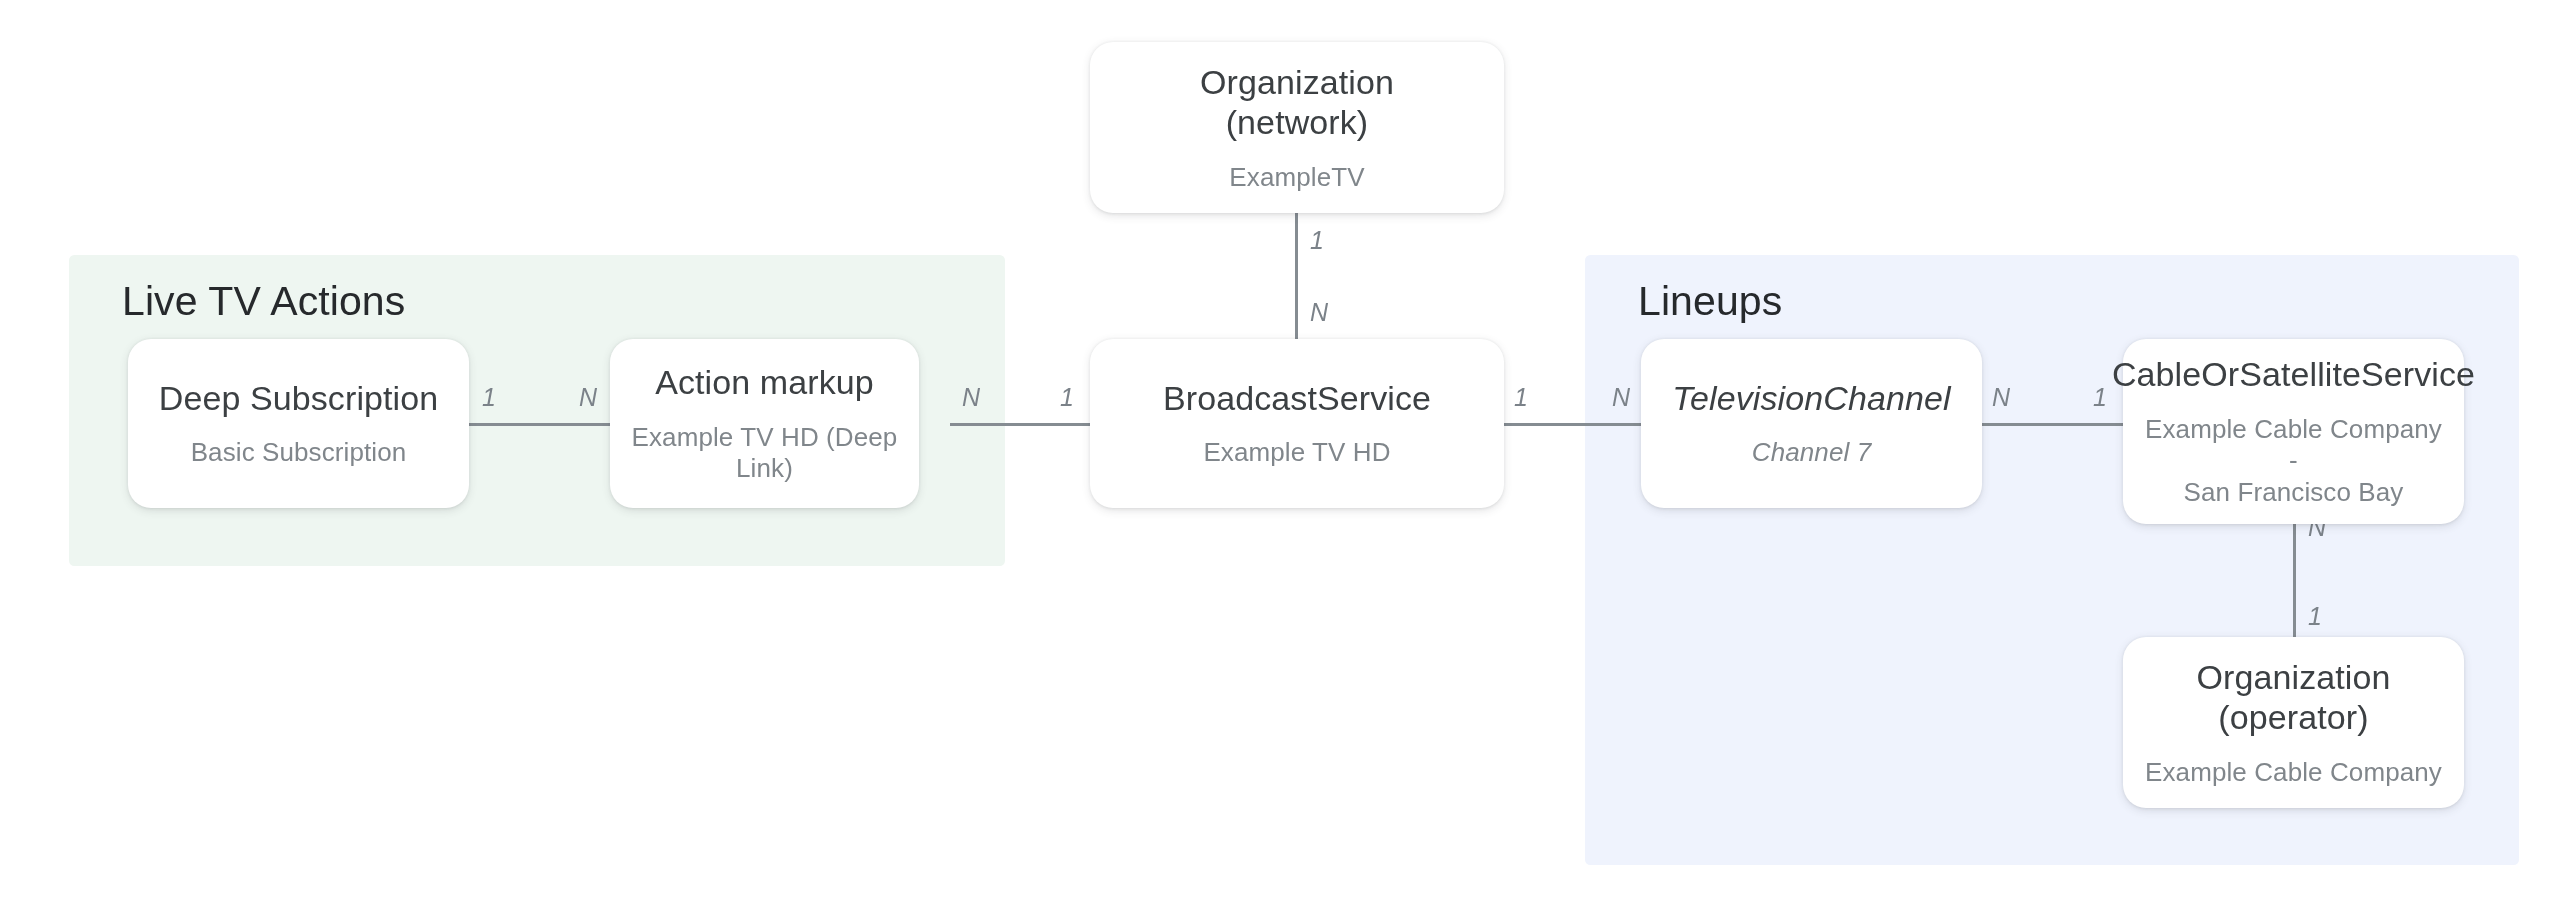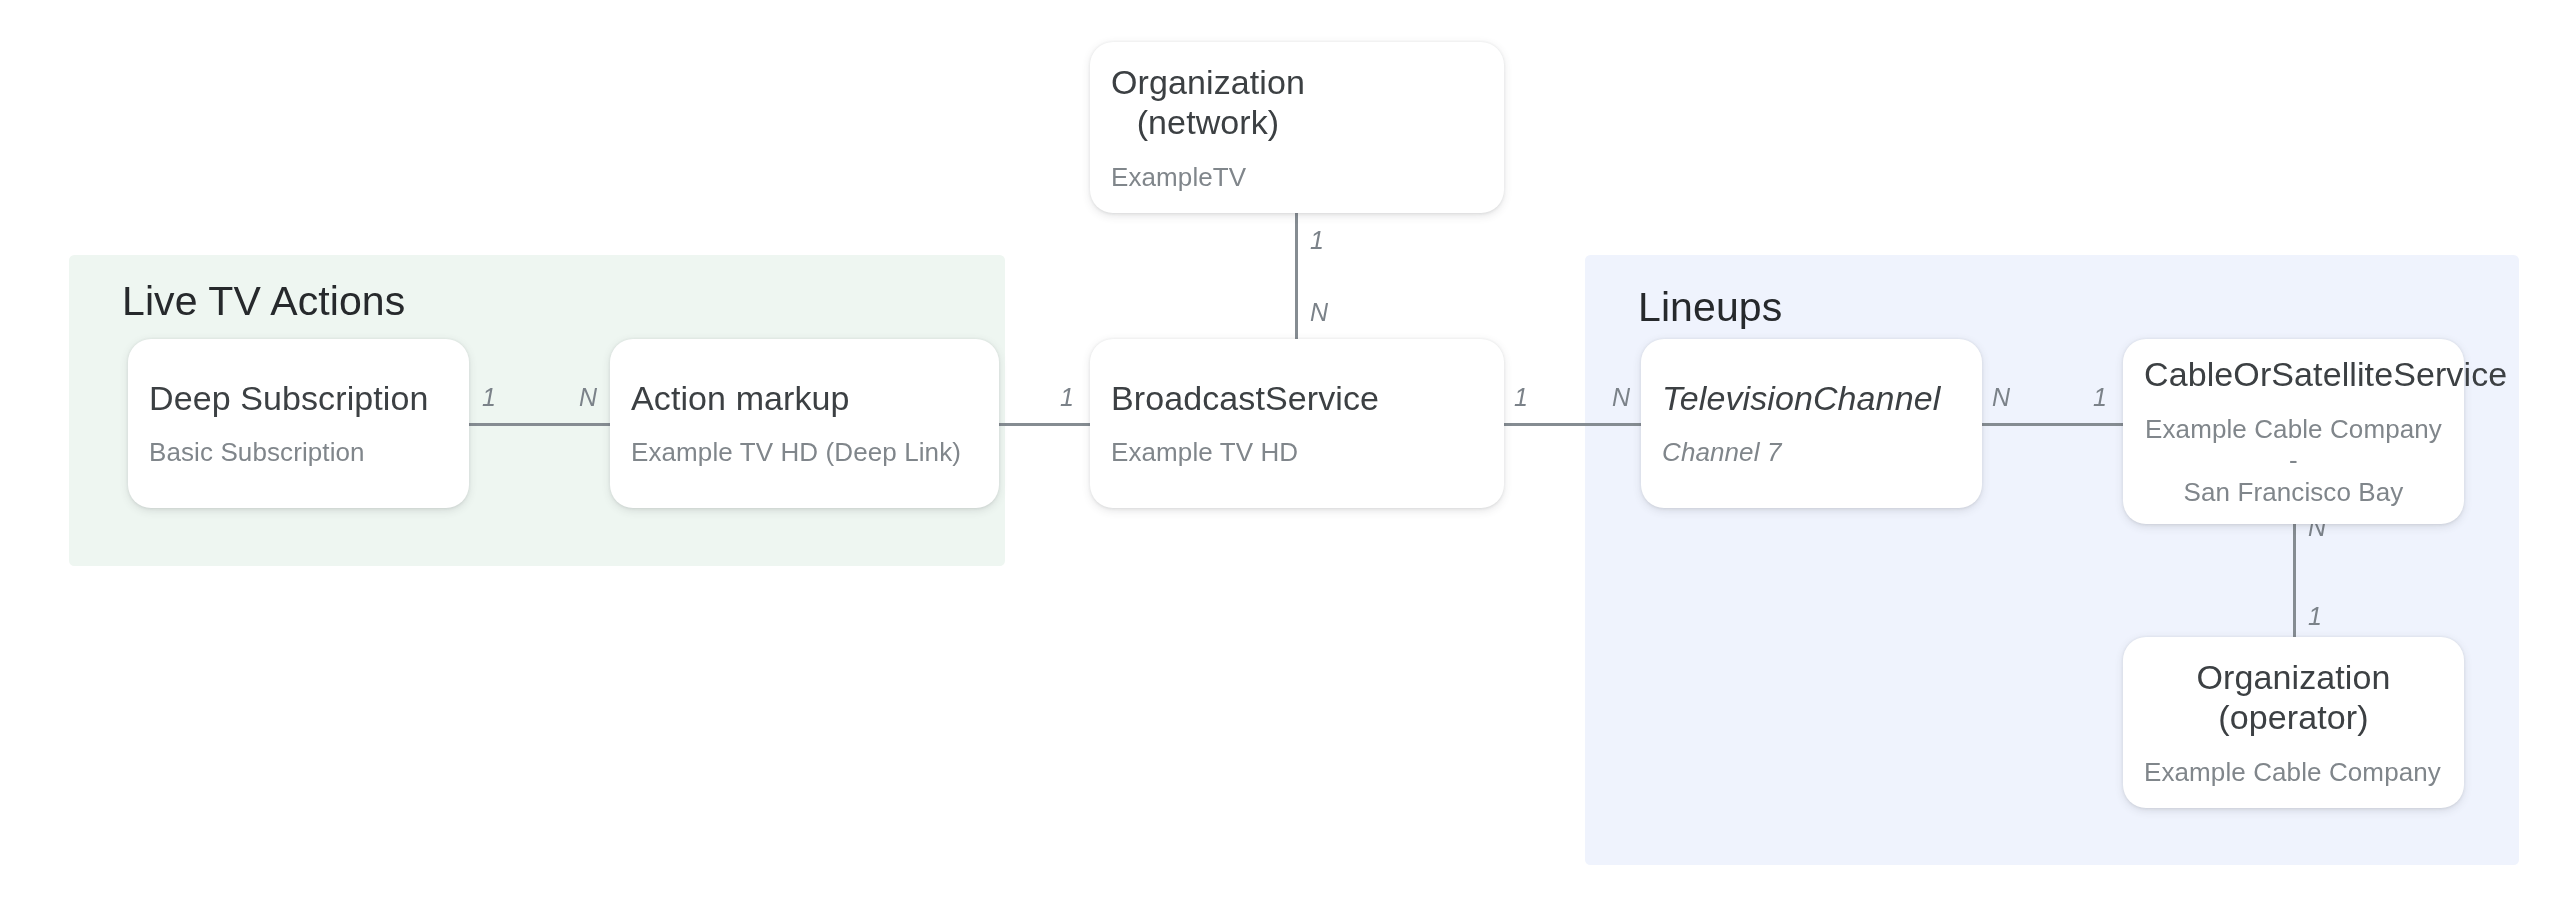--- a/index.html
+++ b/index.html
@@ -26,21 +26,21 @@
   }
   #panel-live{
     left:69px; top:255px; width:936px; height:311px;
     background:#eef6f1;
   }
   #panel-live .panel-title{left:53px; top:23px;}
   #panel-lineups{
     left:1585px; top:255px; width:934px; height:610px;
     background:#eff3fd;
   }
-  #panel-lineups .panel-title{left:53px; top:29px;}
+  #panel-lineups .panel-title{left:53px; top:23px;}
 
   
   .edge{
     position:absolute;
     background:#858c92;
   }
   .edge.h{height:2.7px;}
   .edge.v{width:2.7px;}
   .edge-label{
     position:absolute;
@@ -51,21 +51,21 @@
   }
 
   
   .node{
     position:absolute;
     background:#ffffff;
     border-radius:23px;
     box-shadow:0 2.7px 8.8px rgba(60,64,67,0.13), 0 0.9px 2.7px rgba(60,64,67,0.10);
     display:flex;
     flex-direction:column;
-    align-items:flex-start;
+    align-items:center;
     justify-content:center;
     box-sizing:border-box;
     padding:12.4px 21px;
   }
   .node-title{
     font-size:34px;
     color:#3c4043;
     text-align:center;
     line-height:1.18;
     letter-spacing:0.1px;
@@ -74,21 +74,21 @@
     font-size:26px;
     color:#80868b;
     text-align:center;
     line-height:1.22;
     margin-top:19.5px;
     letter-spacing:0.1px;
   }
 
   #node-org-network{left:1090px; top:42px;  width:414px; height:171px;}
   #node-media-sub  {left:128px;  top:339px; width:341px; height:169px;}
-  #node-action     {left:610px;  top:339px; width:389px; height:169px;}
+  #node-action     {left:610px;  top:339px; width:309px; height:169px;}
   #node-broadcast  {left:1090px; top:339px; width:414px; height:169px;}
   #node-tvchannel  {left:1641px; top:339px; width:341px; height:169px;font-style:italic;}
   #node-cableorsat {left:2123px; top:339px; width:341px; height:185px;}
   #node-org-op     {left:2123px; top:637px; width:341px; height:171px;}
 
   
   #edge-org-broadcast{left:1295px; top:212px; height:127px;}
   #lbl-org-broadcast-1{left:1310px; top:226px;}
   #lbl-org-broadcast-n{left:1310px; top:298px;}
 

